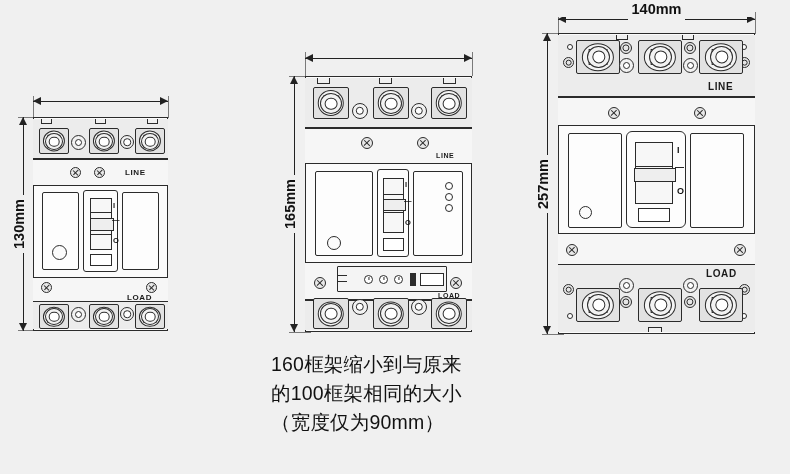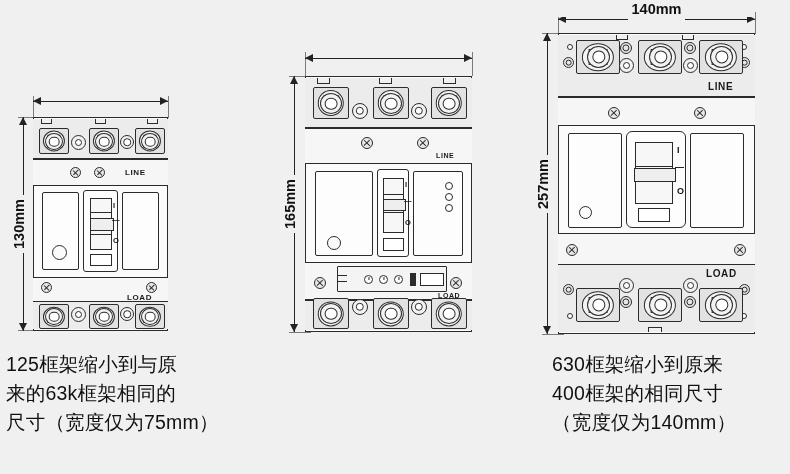--- a/index.html
+++ b/index.html
@@ -299,23 +299,20 @@
         <div class="hexpin" style="left:12px;top:6px;width:18px;height:17px;"></div>
         <div class="term" style="left:56px;top:2px;width:30px;height:25px;"></div>
         <div class="hexpin" style="left:62px;top:6px;width:18px;height:17px;"></div>
         <div class="term" style="left:102px;top:2px;width:30px;height:25px;"></div>
         <div class="hexpin" style="left:108px;top:6px;width:18px;height:17px;"></div>
         <div class="smallpin" style="left:38px;top:5px;width:15px;height:15px;"></div>
         <div class="smallpin" style="left:87px;top:5px;width:14px;height:14px;"></div>
       </div>
     </div>
 
-    <div class="caption" id="cap-1">125框架缩小到与原
-来的63k框架相同的
-尺寸（宽度仅为75mm）</div>
   </div>
 
   <div class="panel" id="panel-2">
 
     <div class="ext v" style="left:40px;top:52px;height:24px;"></div>
     <div class="ext v" style="left:207px;top:52px;height:24px;"></div>
     <div class="ext h" style="left:24px;top:76px;width:22px;"></div>
     <div class="ext h" style="left:24px;top:332px;width:22px;"></div>
 
     <div class="dim-h" style="left:40px;top:45px;width:167px;">
@@ -395,20 +392,23 @@
         <div class="smallpin" style="left:106px;top:-2px;width:16px;height:16px;"></div>
         <div class="term" style="left:8px;top:-3px;width:36px;height:31px;"></div>
         <div class="hexpin" style="left:15px;top:2px;width:22px;height:21px;"></div>
         <div class="term" style="left:68px;top:-3px;width:36px;height:31px;"></div>
         <div class="hexpin" style="left:75px;top:2px;width:22px;height:21px;"></div>
         <div class="term" style="left:126px;top:-3px;width:36px;height:31px;"></div>
         <div class="hexpin" style="left:133px;top:2px;width:22px;height:21px;"></div>
       </div>
     </div>
 
+    <div class="caption" id="cap-2">160框架缩小到与原来
+的100框架相同的大小
+（宽度仅为90mm）</div>
   </div>
 
   <div class="panel" id="panel-3">
 
     <div class="ext v" style="left:18px;top:12px;height:22px;"></div>
     <div class="ext v" style="left:215px;top:12px;height:22px;"></div>
     <div class="ext h" style="left:2px;top:33px;width:22px;"></div>
     <div class="ext h" style="left:2px;top:334px;width:22px;"></div>
 
     <div class="dim-h" style="left:18px;top:6px;width:197px;">
@@ -494,23 +494,20 @@
         <div class="hexpin" style="left:29px;top:29px;width:23px;height:22px;"></div>
         <div class="term" style="left:80px;top:23px;width:44px;height:34px;"></div>
         <div class="hexpin" style="left:91px;top:29px;width:23px;height:22px;"></div>
         <div class="term" style="left:141px;top:23px;width:44px;height:34px;"></div>
         <div class="hexpin" style="left:152px;top:29px;width:23px;height:22px;"></div>
 
         <div class="notch" style="left:90px;top:62px;width:14px;height:5px;border-bottom:none;border-top:1.4px solid #2b2b2b;"></div>
       </div>
     </div>
 
-    <div class="caption" id="cap-3">630框架缩小到原来
-400框架的相同尺寸
-（宽度仅为140mm）</div>
   </div>
 
 </div>
 
 <style>
 
 .term::before{width:72%;height:80%;}
 .term::after{width:40%;height:44%;}
 .hexpin::after{width:54%;height:56%;}
 </style>

